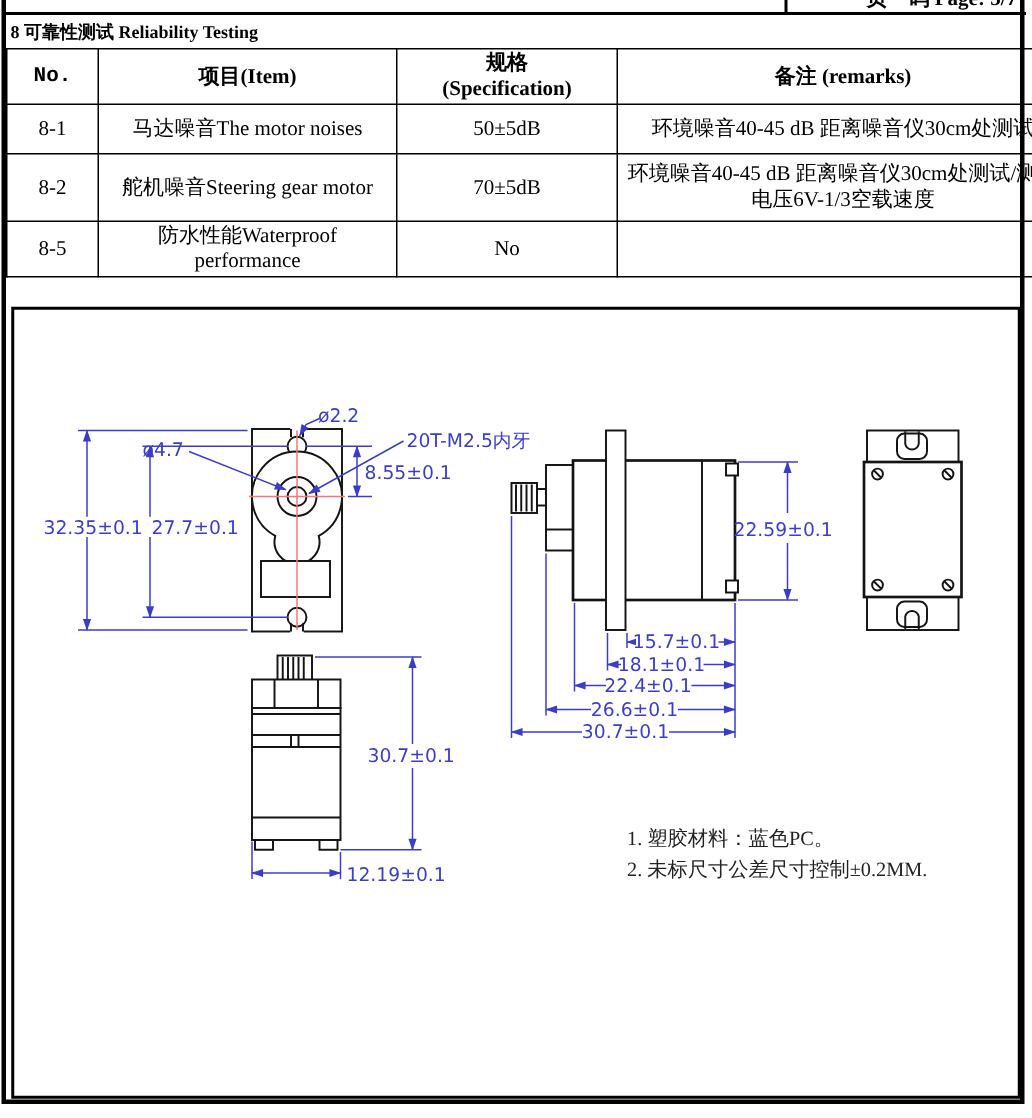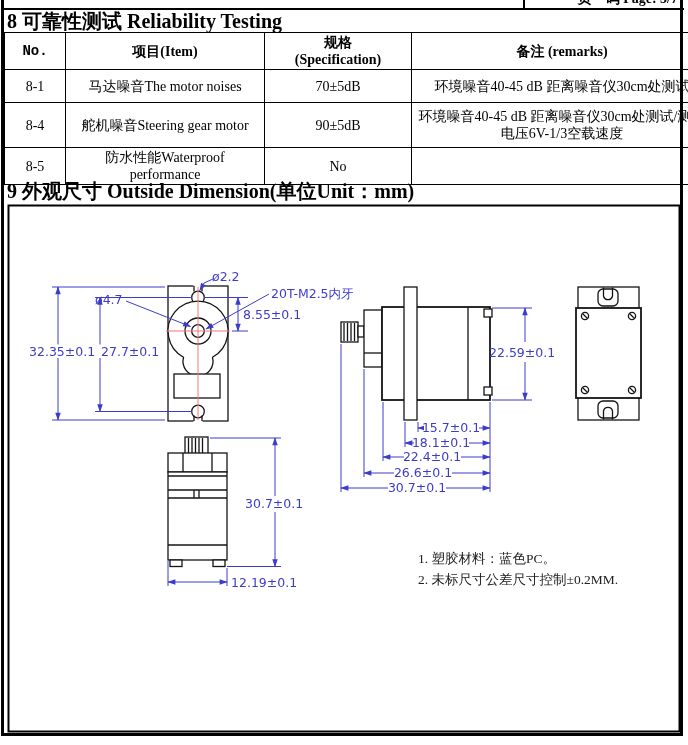--- a/index.html
+++ b/index.html
@@ -3,21 +3,21 @@
 <meta charset="utf-8">
 <style>
   html,body{margin:0;padding:0;background:#fff;}
   .page{position:relative;width:688px;height:745px;background:#fff;overflow:hidden;
         font-family:"Liberation Serif","DejaVu Serif",serif;color:#000;}
   .outer-border{position:absolute;left:1px;top:-8px;width:682px;height:744px;
         border:3px solid #000;box-sizing:border-box;pointer-events:none;}
   .cut-row{position:absolute;left:4px;top:0;width:680px;height:8px;overflow:hidden;}
   .cut-row .txt{position:absolute;right:6px;top:-10px;font-weight:bold;font-size:14px;white-space:pre;}
   .cut-row .vline{position:absolute;left:519px;top:0;width:2px;height:8px;background:#000;}
-  .sec-header{position:absolute;left:4px;width:680px;font-weight:bold;font-size:20px;
+  .sec-header{position:absolute;left:4px;width:680px;font-weight:bold;font-size:12px;
         padding-left:3px;box-sizing:border-box;display:flex;align-items:center;}
   .sec8{top:8px;height:24px;border-top:2px solid #000;}
   .sec9{top:178px;height:26px;}
   .rel-table{position:absolute;left:4px;top:32px;width:680px;border-collapse:collapse;
         table-layout:fixed;font-size:14px;}
   .rel-table td,.rel-table th{border:1.8px solid #000;padding:1px 5px;vertical-align:middle;
         line-height:1.22;font-weight:normal;text-align:center;overflow:hidden;}
   .rel-table th{font-weight:bold;text-align:center;}
   .rel-table .c-no{width:50px;font-family:Liberation Mono, monospace;}
   .rel-table .c-item{width:188px;margin-top:20px;}
@@ -58,41 +58,38 @@
       <th class="c-item">项目(Item)</th>
       <th class="c-spec">
         <div>规格</div>
         <div>(Specification)</div>
       </th>
       <th class="c-rem">备注 (remarks)</th>
     </tr>
     <tr style="height:33px;">
       <td>8-1</td>
       <td>马达噪音The motor noises</td>
+      <td>50±5dB</td>
+      <td>环境噪音40-45 dB  距离噪音仪30cm处测试</td>
+    </tr>
+    <tr style="height:45px;">
+      <td>8-2</td>
+      <td>舵机噪音Steering gear motor</td>
       <td>70±5dB</td>
-      <td>环境噪音40-45 dB  距离噪音仪30cm处测试</td>
-    </tr>
-    <tr style="height:45px;">
-      <td>8-4</td>
-      <td>舵机噪音Steering gear motor</td>
-      <td>90±5dB</td>
       <td>环境噪音40-45 dB  距离噪音仪30cm处测试/测试电压6V-1/3空载速度</td>
     </tr>
     <tr style="height:37px;">
       <td>8-5</td>
       <td>防水性能Waterproof performance</td>
       <td>No</td>
       <td></td>
     </tr>
   </tbody>
     </table>
 
-  <div class="sec-header sec9">
-    <span>9 外观尺寸 Outside Dimension(单位Unit：mm)</span>
-  </div>
 
   <svg class="drawing" viewBox="0 204 688 529" width="688" height="529" xmlns="http://www.w3.org/2000/svg">
     <defs>
       <marker id="ar" viewBox="0 0 10 10" refX="9.2" refY="5" markerWidth="10" markerHeight="8" orient="auto-start-reverse" markerUnits="userSpaceOnUse">
         <path class="mk" d="M0,1.6 L10,5 L0,8.4 Z"></path>
       </marker>
     </defs>
 
     <rect class="box-border" x="8.5" y="205.5" width="671" height="526"></rect>
 

